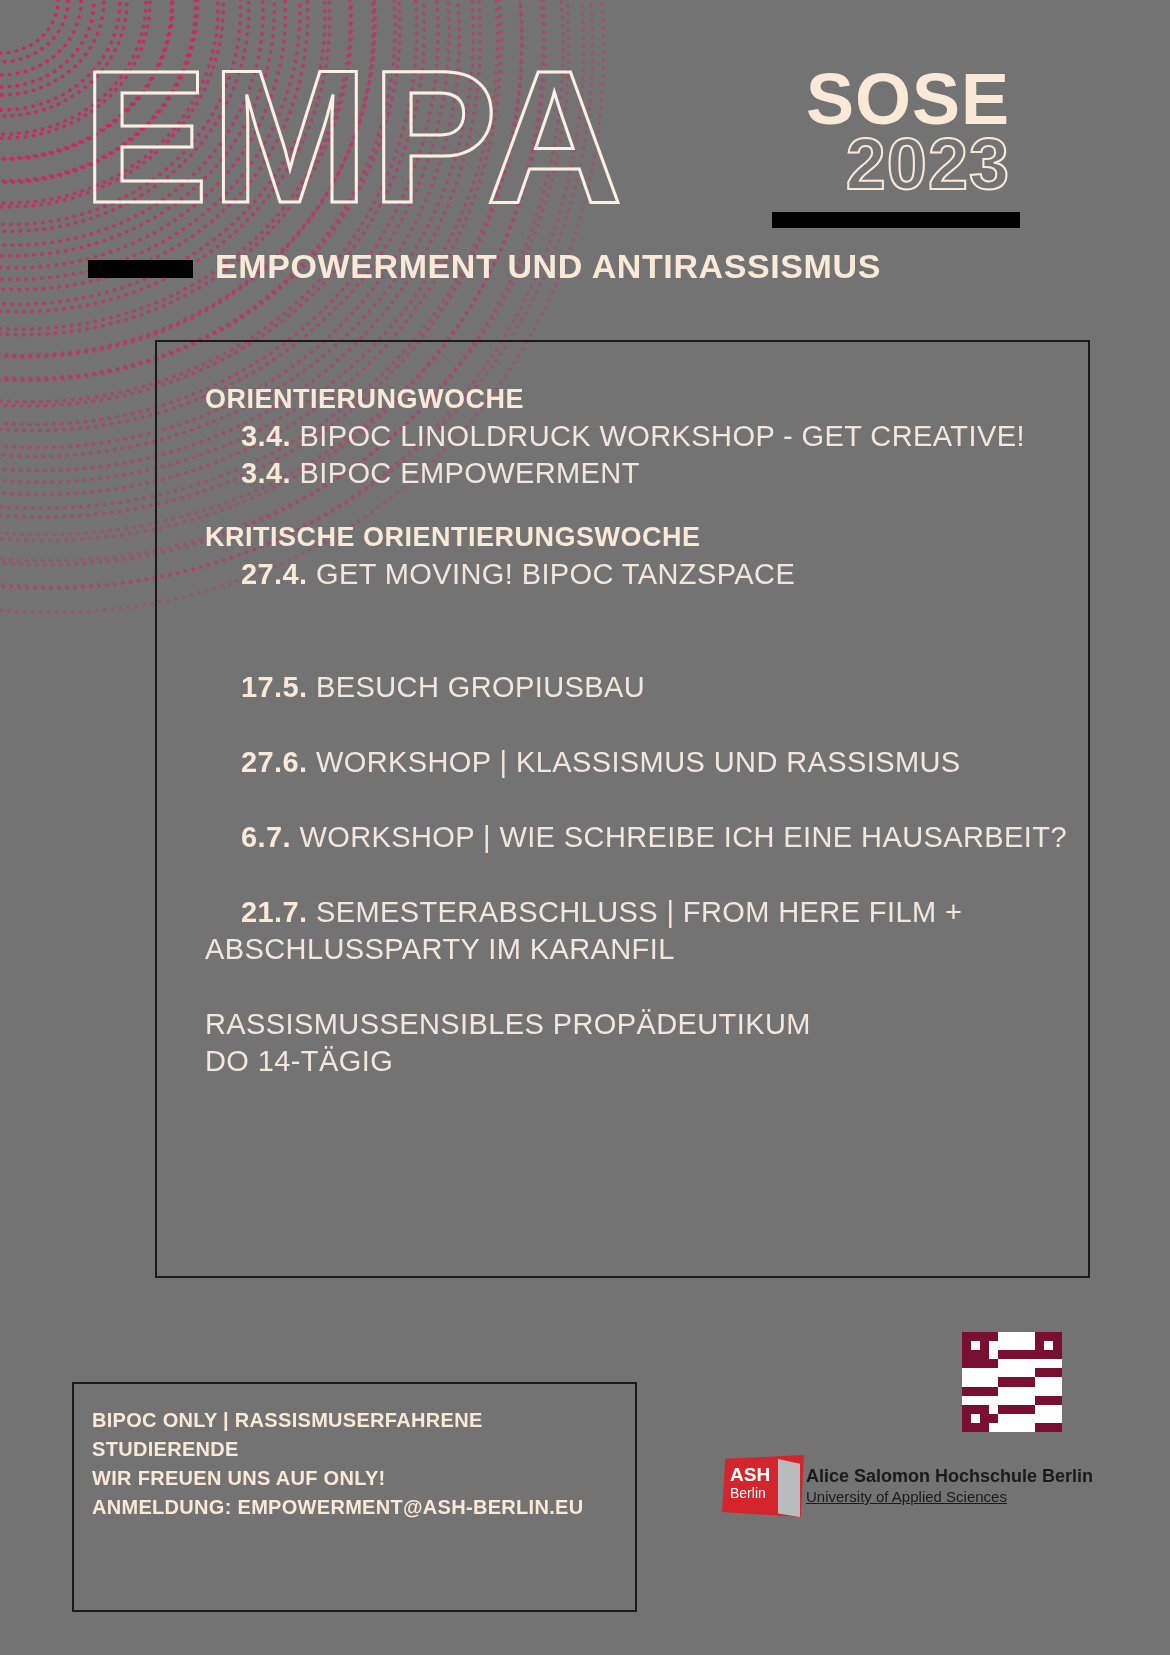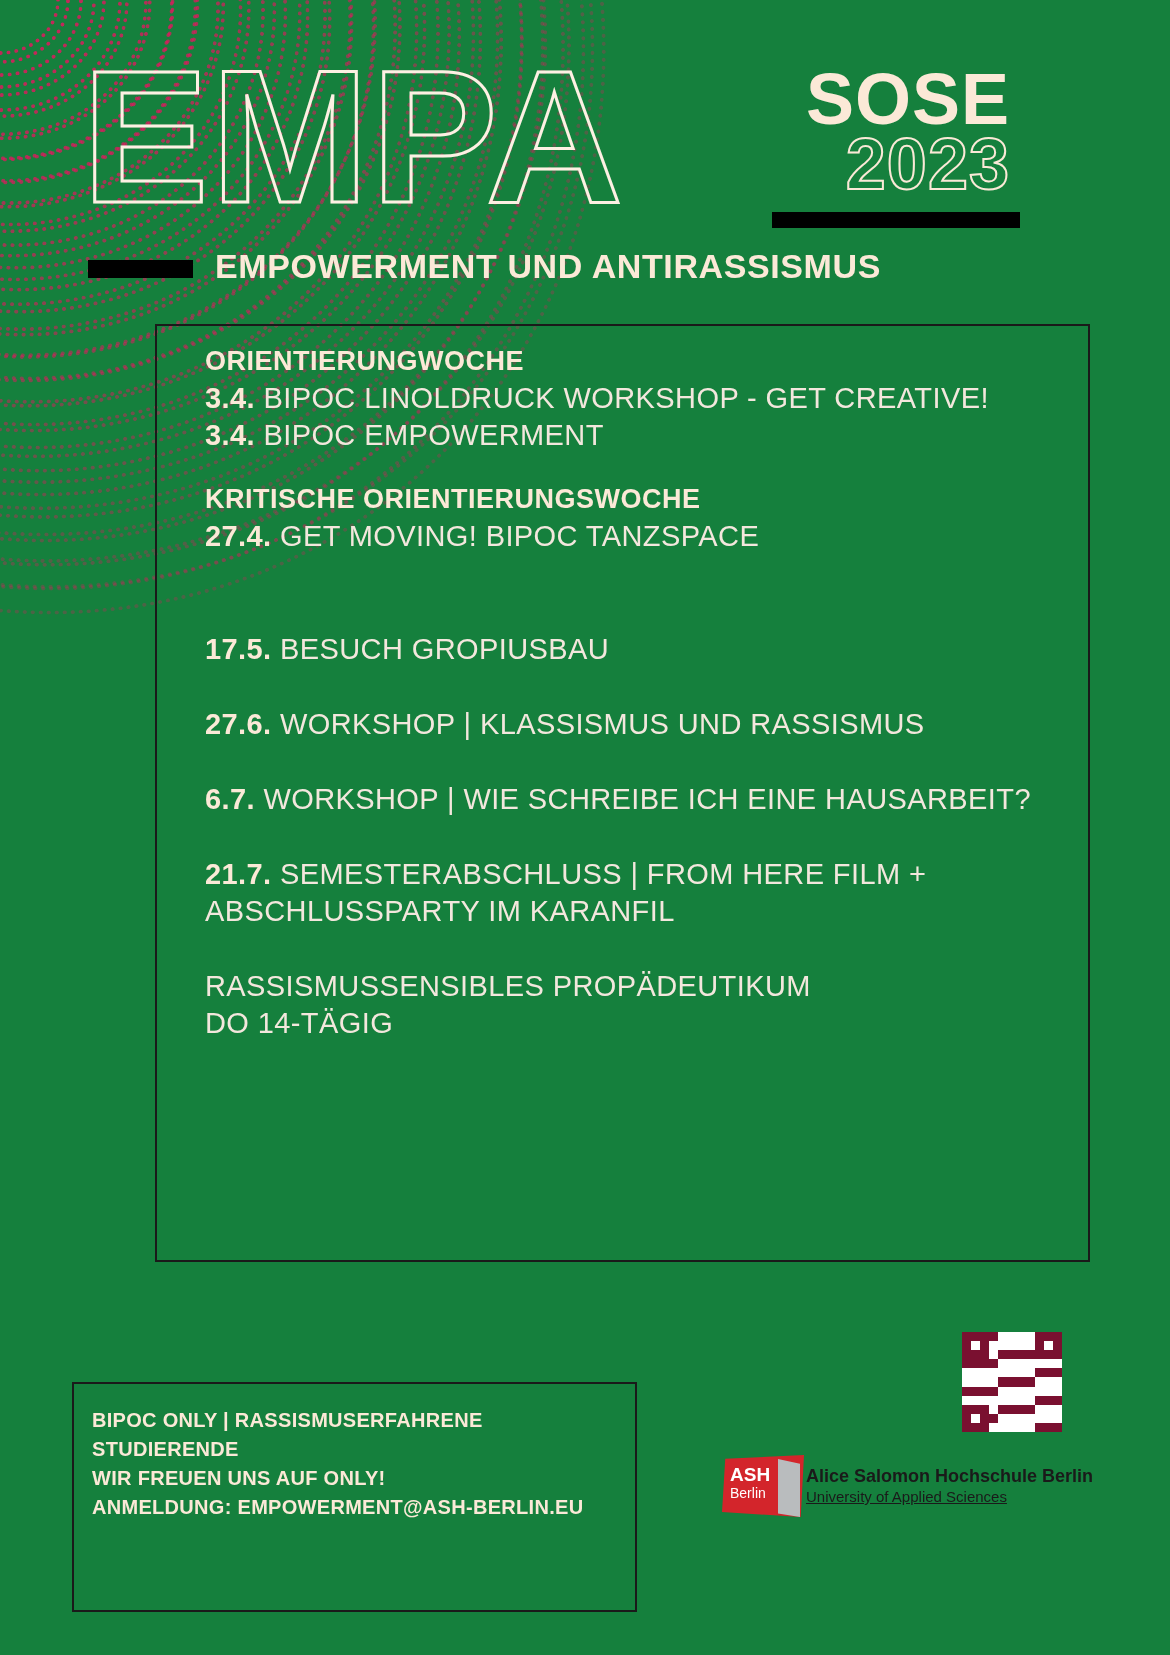--- a/index.html
+++ b/index.html
@@ -5,21 +5,21 @@
   * { margin:0; padding:0; box-sizing:border-box; }
   html, body {
     width:1170px; height:1655px;
     background:#c46ae0;
     font-family:"Liberation Sans", sans-serif;
     overflow:hidden;
   }
   #poster {
     position:relative;
     width:1170px; height:1655px;
-    background:#15803d;
+    background:#737373;
     overflow:hidden;
   }
 
   
   .swirl {
     position:absolute;
     border-radius:50%;
     border-style:dotted;
     border-color:#e0195f;
     opacity:0.85;
@@ -60,34 +60,34 @@
     width:105px; height:18px; background:#000;
   }
   .subtitle {
     position:absolute; left:215px; top:225px;
     font-size:34px; font-weight:700; letter-spacing:0.6px;
     color:#fbe9d7;
   }
 
   
   .program {
-    position:absolute; left:155px; top:324px;
+    position:absolute; left:155px; top:340px;
     width:935px; height:938px;
     border:2px solid #1a1a1a;
-    padding:20px 0 0 48px;
+    padding:42px 0 0 48px;
   }
   .prog-head {
     font-size:27px; font-weight:700; color:#fbe9d7;
     letter-spacing:0.5px; margin-bottom:3px;
   }
   .prog-line {
     font-size:29px; color:#f3e7dd; line-height:37px;
     letter-spacing:0.4px; font-weight:400;
   }
-  .prog-line .date { font-weight:700; color:#fbe9d7; }
+  .prog-line .date { font-weight:700; color:#fbe9d7;margin-left:36px; }
   .spacer-sm { height:30px; }
   .spacer-md { height:38px; }
 
   
   .footer-box {
     position:absolute; left:72px; top:1382px;
     width:565px; height:230px;
     border:2px solid #1a1a1a;
     padding:22px 0 0 18px;
   }

